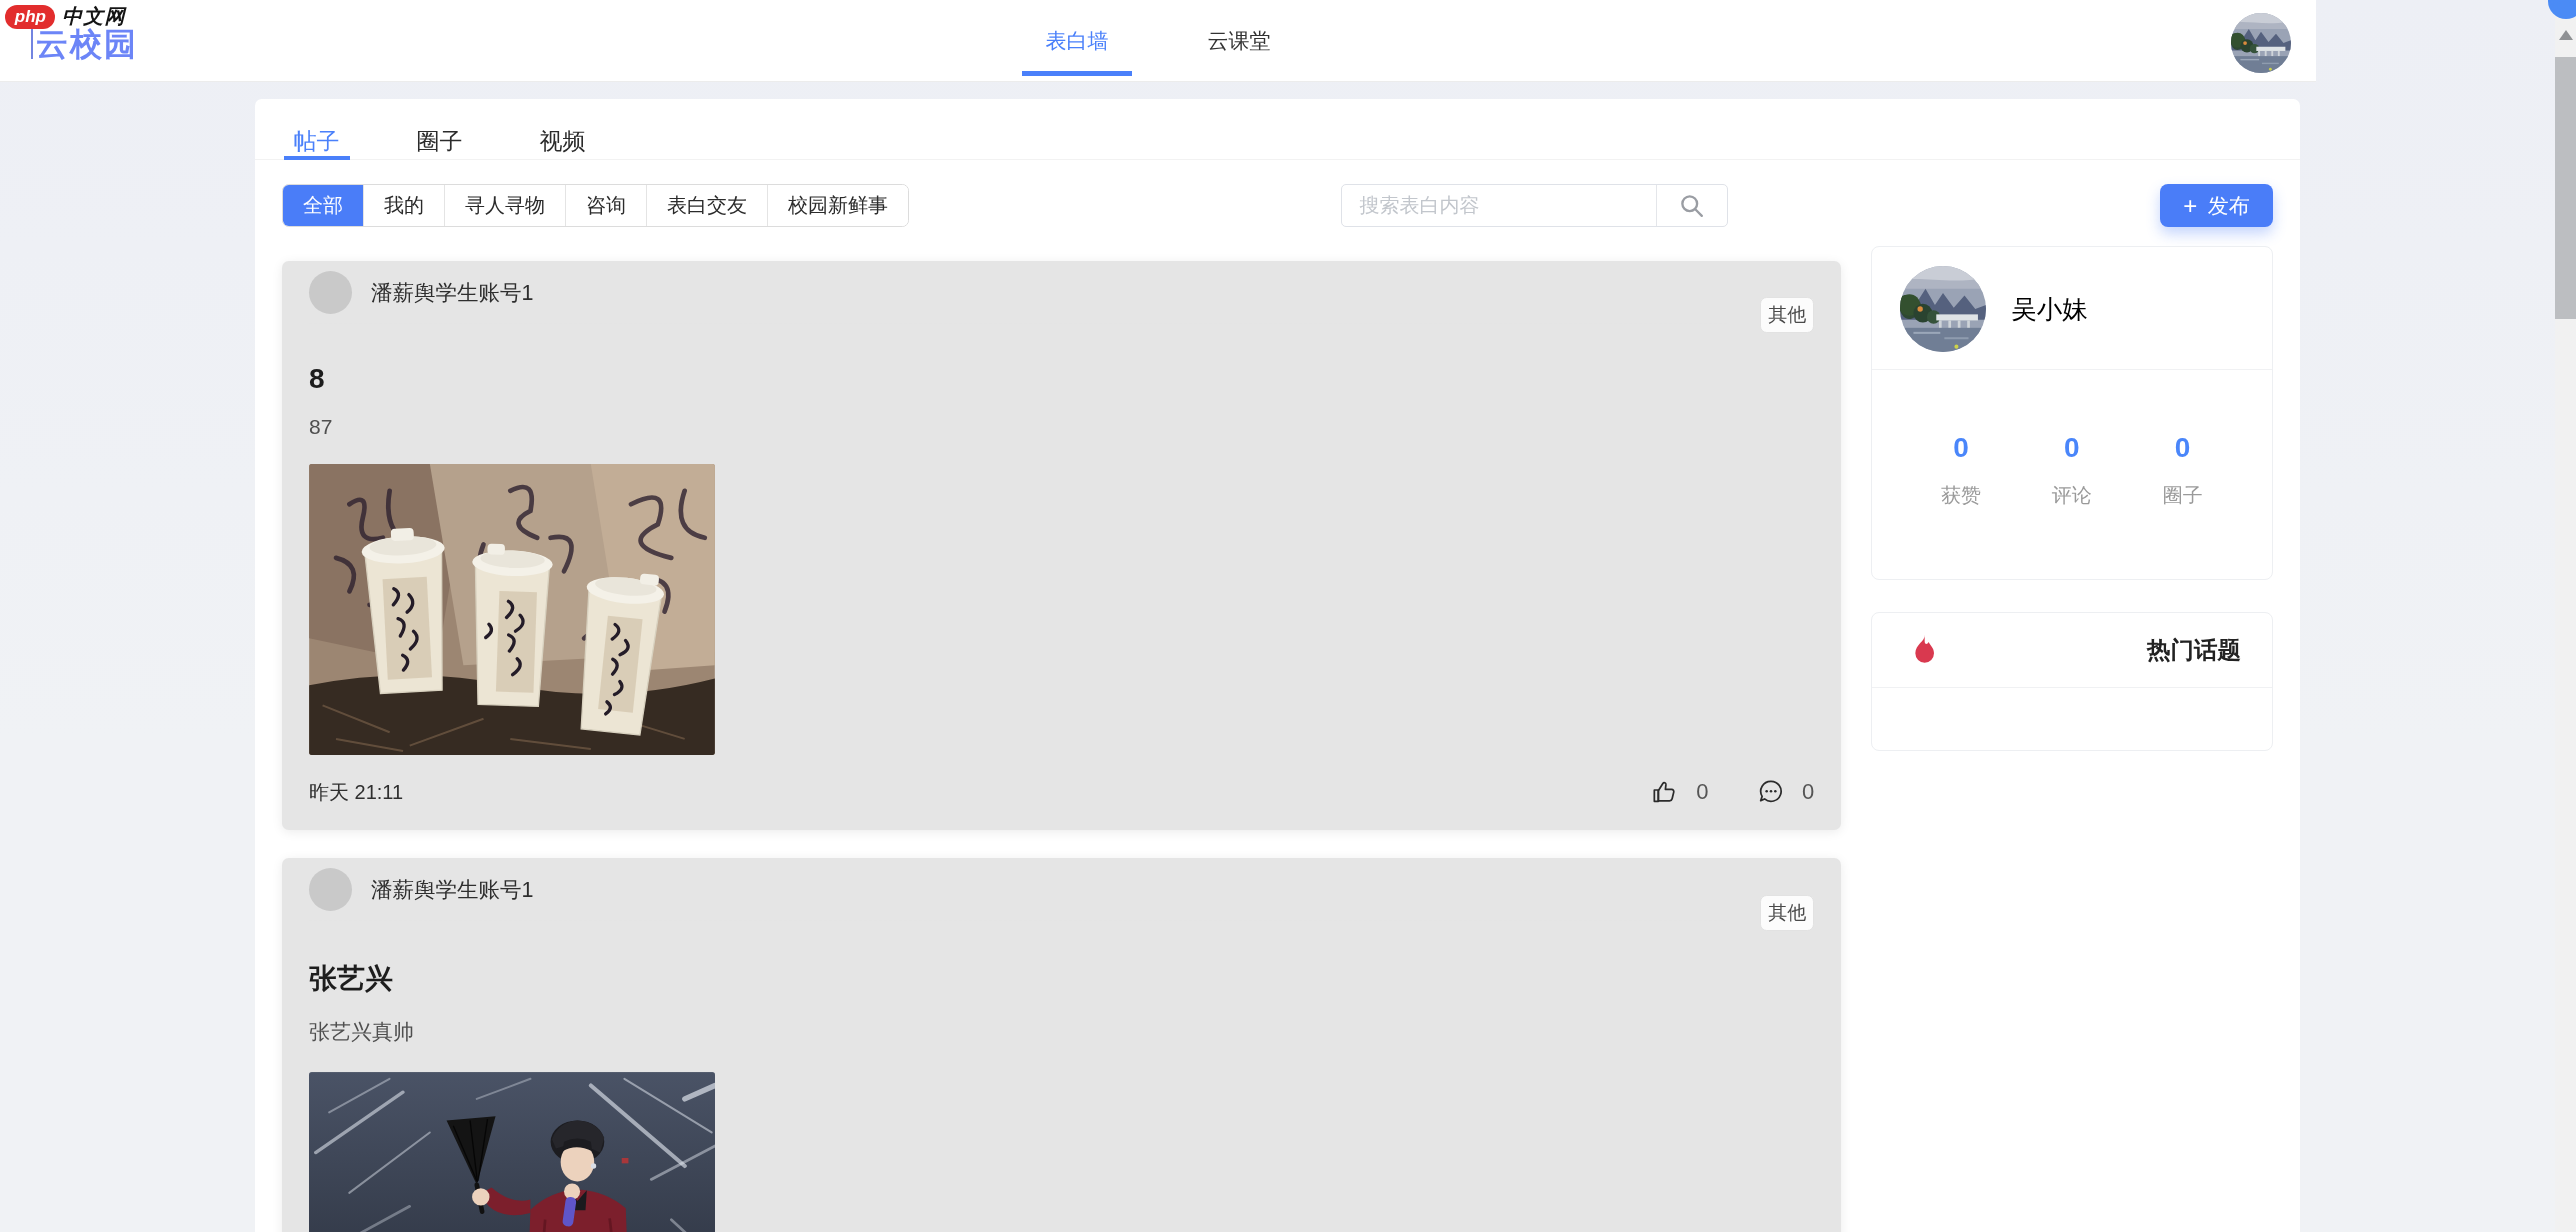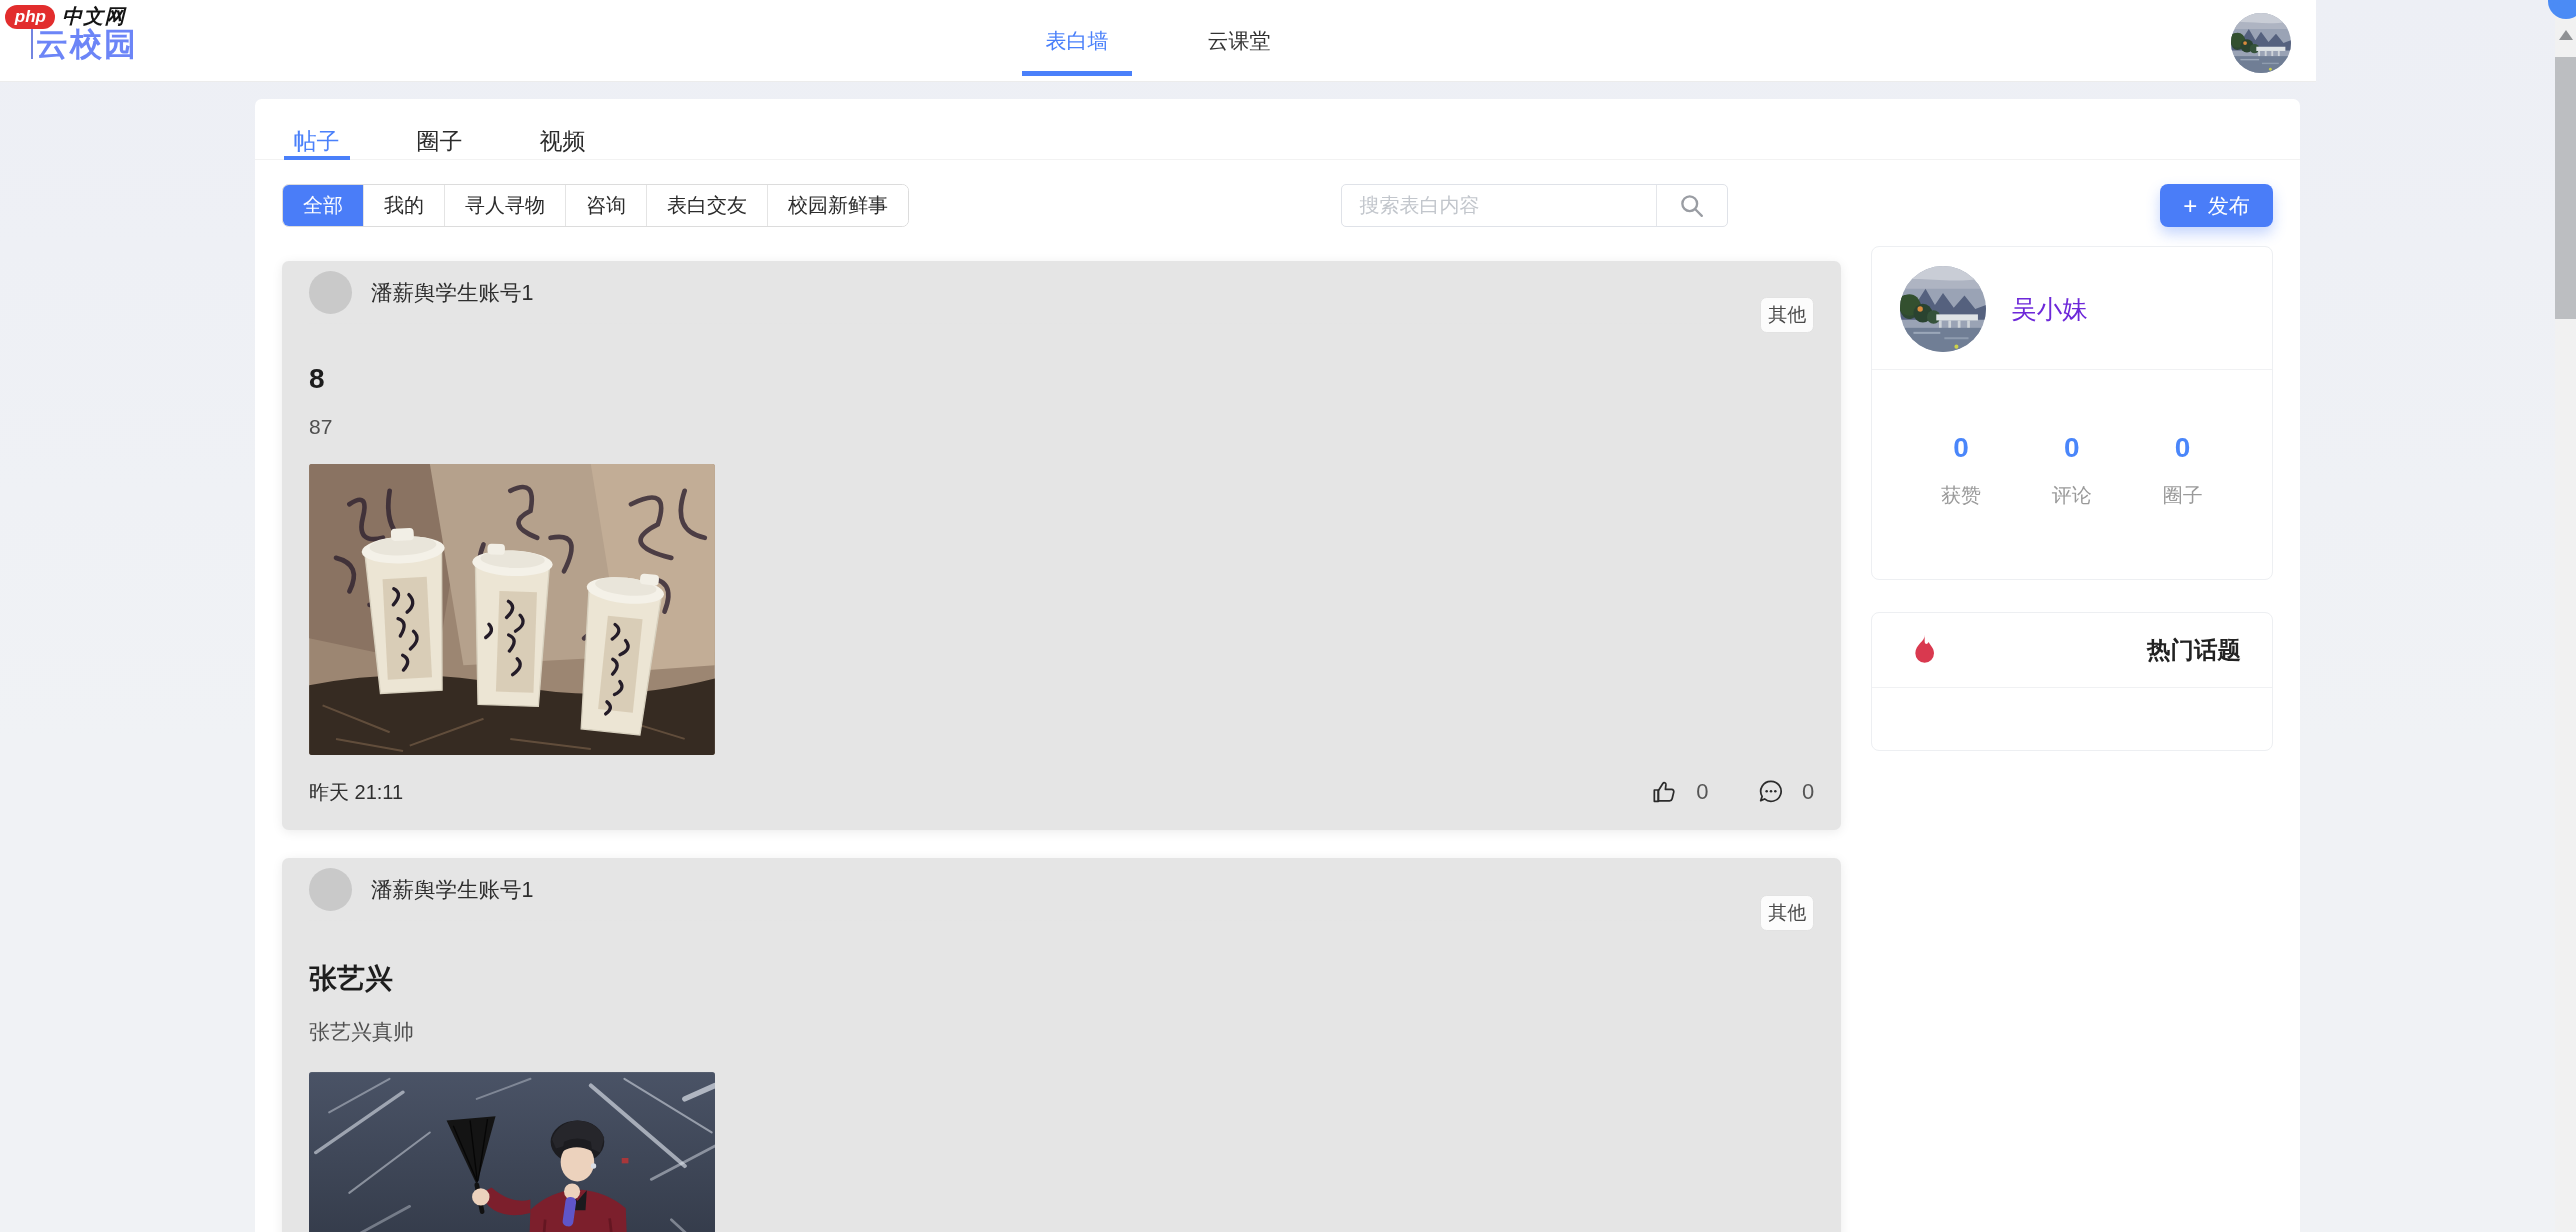--- a/index.html
+++ b/index.html
@@ -71,21 +71,21 @@
   .post-time{font-size:20px;color:#2f2f2f;}
   .footer-actions{margin-left:auto;display:flex;align-items:center;gap:48px;}
   .action{display:flex;align-items:center;gap:17.4px;cursor:pointer;}
   .count{font-size:22px;color:#555;}
   
   .sidebar{width:403px;margin-left:29.5px;}
   .side-card{background:#fff;border:1.3px solid #edeff2;border-radius:8px;box-sizing:border-box;}
   .profile-top{display:flex;align-items:center;padding:19px 27px 17.4px 28px;
                border-bottom:1.3px solid #f0f1f3;}
   .profile-avatar{width:86px;height:86px;border-radius:50%;overflow:hidden;flex:none;}
-  .profile-name{margin-left:25.5px;font-size:25.5px;color:#6d28d9;}
+  .profile-name{margin-left:25.5px;font-size:25.5px;color:#000000;}
   .profile-stats{display:flex;padding:62px 34px 70px 34px;}
   .stat{flex:1;text-align:center;}
   .stat-value{font-size:28px;font-weight:bold;color:#4a86fa;}
   .stat-label{margin-top:17.4px;font-size:20px;color:#9a9a9a;}
   .hot-card{margin-top:32px;}
   .hot-header{display:flex;align-items:center;padding:0 31px 0 38px;height:74px;
               border-bottom:1.3px solid #f0f1f3;}
   .hot-title{margin-left:auto;font-size:23.5px;font-weight:bold;color:#222;}
   .hot-body{height:62px;}
   

